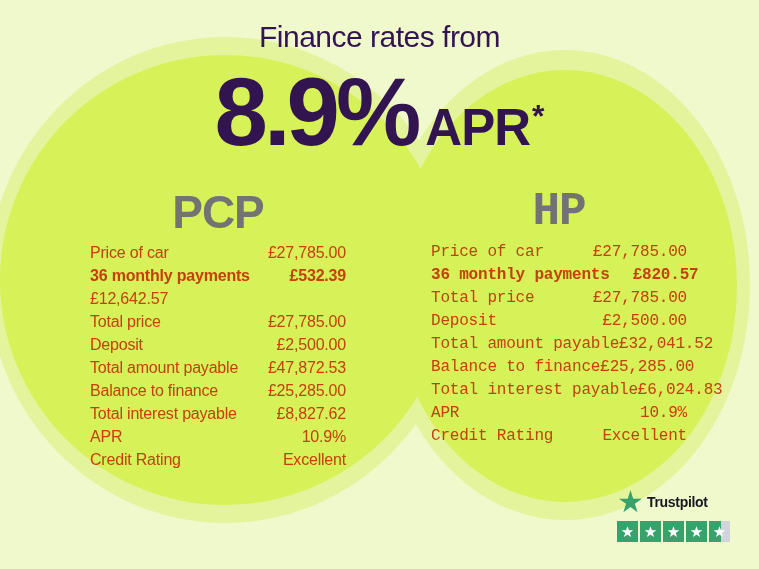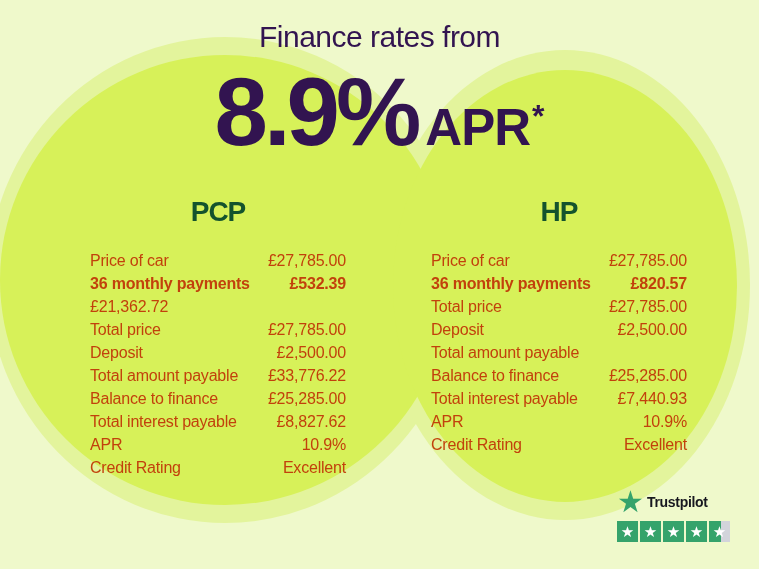--- a/index.html
+++ b/index.html
@@ -23,24 +23,24 @@
   .rate-row {
     position:absolute; top:64px; left:0; width:100%;
     display:flex; justify-content:center; align-items:baseline; color:#321450;
   }
   .rate-big { font-size:96px; font-weight:800; letter-spacing:-4px; line-height:1; }
   .rate-apr { font-size:51px; font-weight:800; letter-spacing:-1px; margin-left:8px; line-height:1; }
   .rate-star { font-size:32px; font-weight:800; align-self:flex-start; margin-top:34px; margin-left:2px; }
 
   .col { position:absolute; top:193px; width:256px; }
   #col-pcp { left:90px; }
-  #col-hp  { left:431px; }
+  #col-hp  { left:431px;font-family:Liberation Mono, monospace; }
   .col-title {
-    margin:0 0 18px 0; text-align:center; font-size:28px; line-height:38px;
-    font-weight:800; letter-spacing:-1px; color:#14532d;
+    margin:0 0 10px 0; text-align:center; font-size:46px; line-height:38px;
+    font-weight:800; letter-spacing:-1px; color:#737373;
   }
   .row {
     display:flex; justify-content:space-between; align-items:baseline;
     font-size:16px; line-height:23px; color:#c2410c; letter-spacing:-0.2px;
   }
   .row.bold { font-weight:700;gap:23px; }
   .row .val { text-align:right; white-space:nowrap; }
   .row .lbl { white-space:nowrap; }
 
   .disclaimer {
@@ -83,33 +83,33 @@
     <div>
         <div class="row">
           <span class="lbl">Price of car</span>
           <span class="val">£27,785.00</span>
         </div>
         <div class="row bold">
           <span class="lbl">36 monthly payments</span>
           <span class="val">£532.39</span>
         </div>
         <div class="row">
-          <span class="val">£21,362.72</span>
+          <span class="val">£12,642.57</span>
         </div>
         <div class="row">
           <span class="lbl">Total price</span>
           <span class="val">£27,785.00</span>
         </div>
         <div class="row">
           <span class="lbl">Deposit</span>
           <span class="val">£2,500.00</span>
         </div>
         <div class="row">
           <span class="lbl">Total amount payable</span>
-          <span class="val">£33,776.22</span>
+          <span class="val">£47,872.53</span>
         </div>
         <div class="row">
           <span class="lbl">Balance to finance</span>
           <span class="val">£25,285.00</span>
         </div>
         <div class="row">
           <span class="lbl">Total interest payable</span>
           <span class="val">£8,827.62</span>
         </div>
         <div class="row">
@@ -137,28 +137,29 @@
         <div class="row">
           <span class="lbl">Total price</span>
           <span class="val">£27,785.00</span>
         </div>
         <div class="row">
           <span class="lbl">Deposit</span>
           <span class="val">£2,500.00</span>
         </div>
         <div class="row">
           <span class="lbl">Total amount payable</span>
+          <span class="val">£32,041.52</span>
         </div>
         <div class="row">
           <span class="lbl">Balance to finance</span>
           <span class="val">£25,285.00</span>
         </div>
         <div class="row">
           <span class="lbl">Total interest payable</span>
-          <span class="val">£7,440.93</span>
+          <span class="val">£6,024.83</span>
         </div>
         <div class="row">
           <span class="lbl">APR</span>
           <span class="val">10.9%</span>
         </div>
         <div class="row">
           <span class="lbl">Credit Rating</span>
           <span class="val">Excellent</span>
         </div>
       </div>

